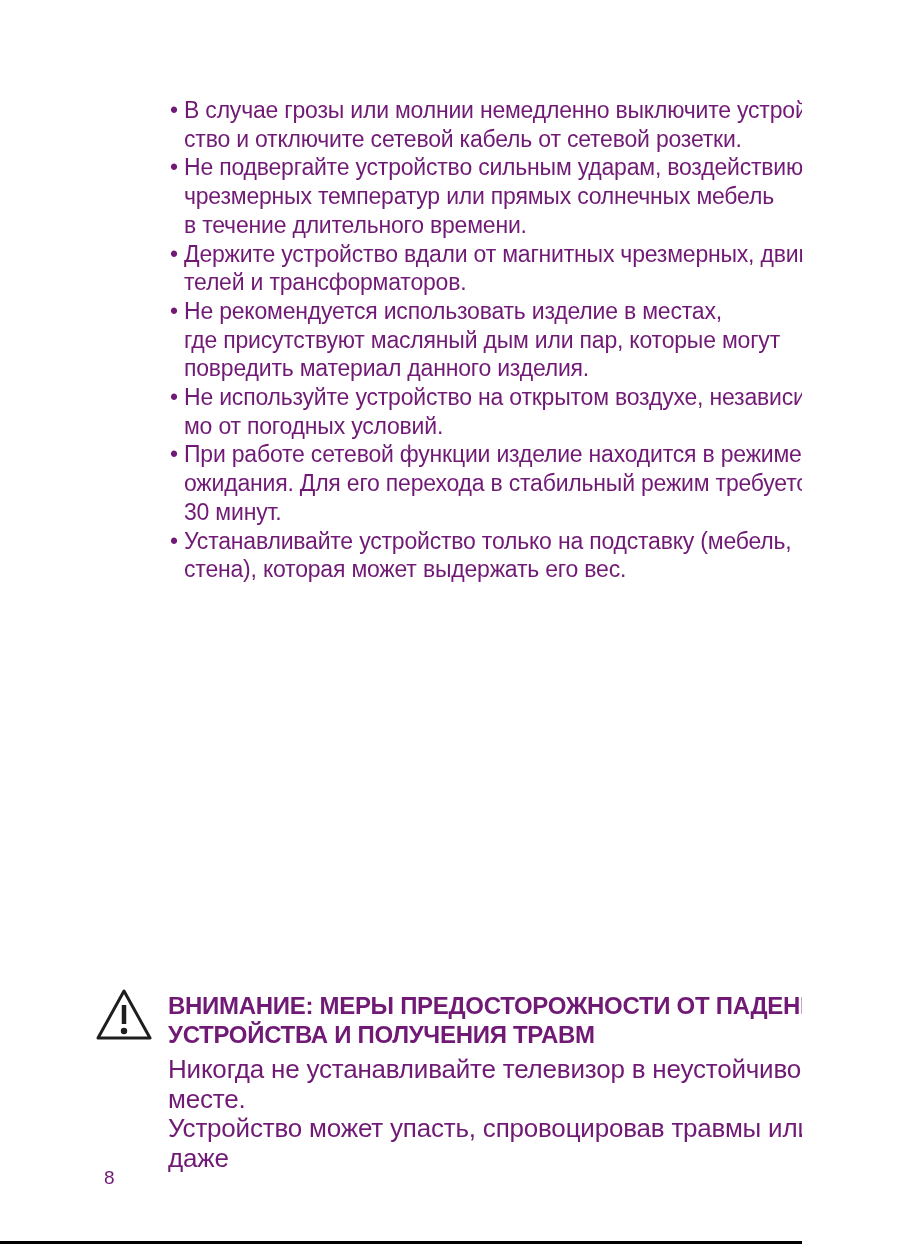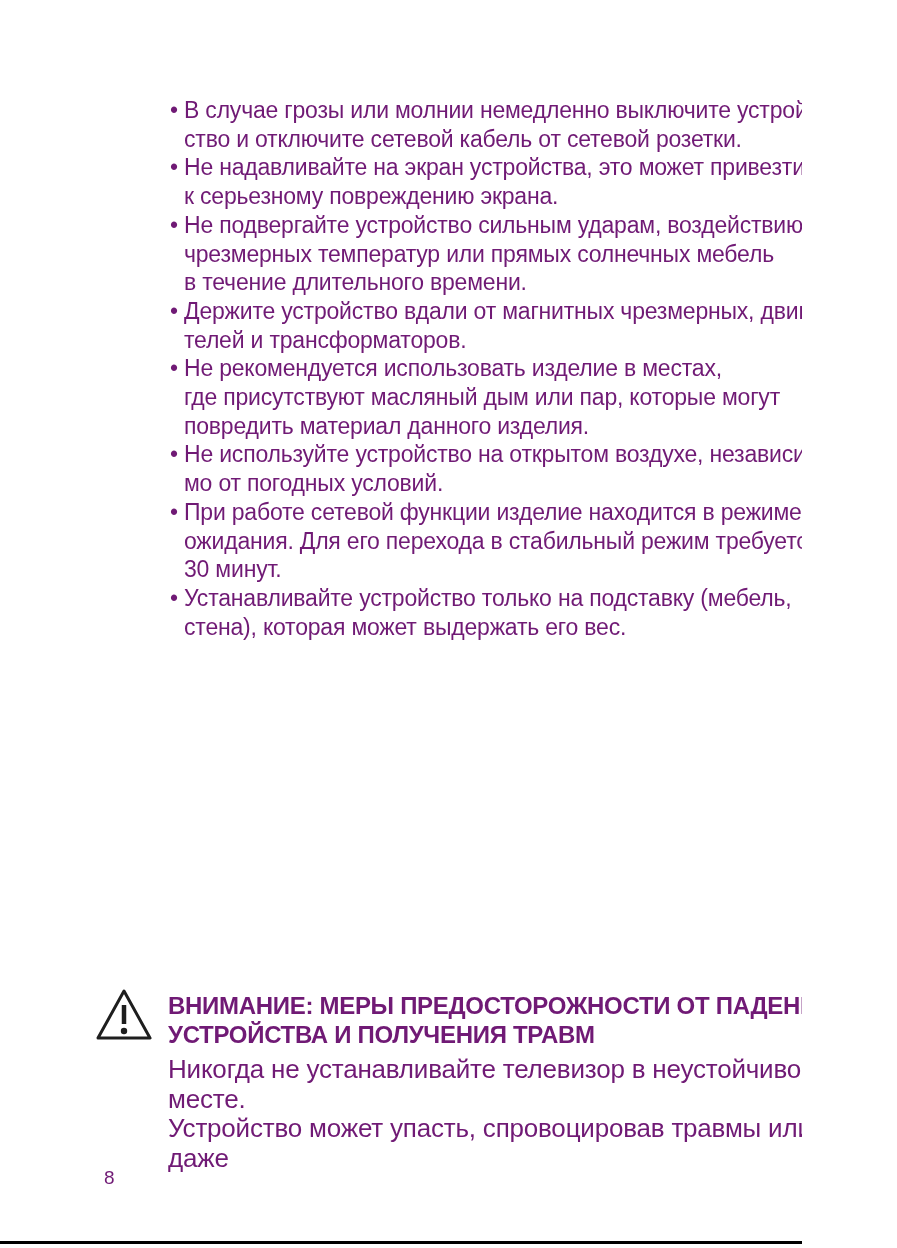--- a/index.html
+++ b/index.html
@@ -87,22 +87,20 @@
   }
 </style>
 </head>
 <body>
 
 <div class="page">
 
   <ul class="bullet-list">
     <li>В случае грозы или молнии немедленно выключите устрой-
 ство и отключите сетевой кабель от сетевой розетки.</li>
-    <li>Не надавливайте на экран устройства, это может привезти
-к серьезному повреждению экрана.</li>
     <li>Не подвергайте устройство сильным ударам, воздействию
 чрезмерных температур или прямых солнечных мебель
 в течение длительного времени.</li>
     <li>Держите устройство вдали от магнитных чрезмерных, двига-
 телей и трансформаторов.</li>
     <li>Не рекомендуется использовать изделие в местах,
 где присутствуют масляный дым или пар, которые могут
 повредить материал данного изделия.</li>
     <li>Не используйте устройство на открытом воздухе, независи-
 мо от погодных условий.</li>

